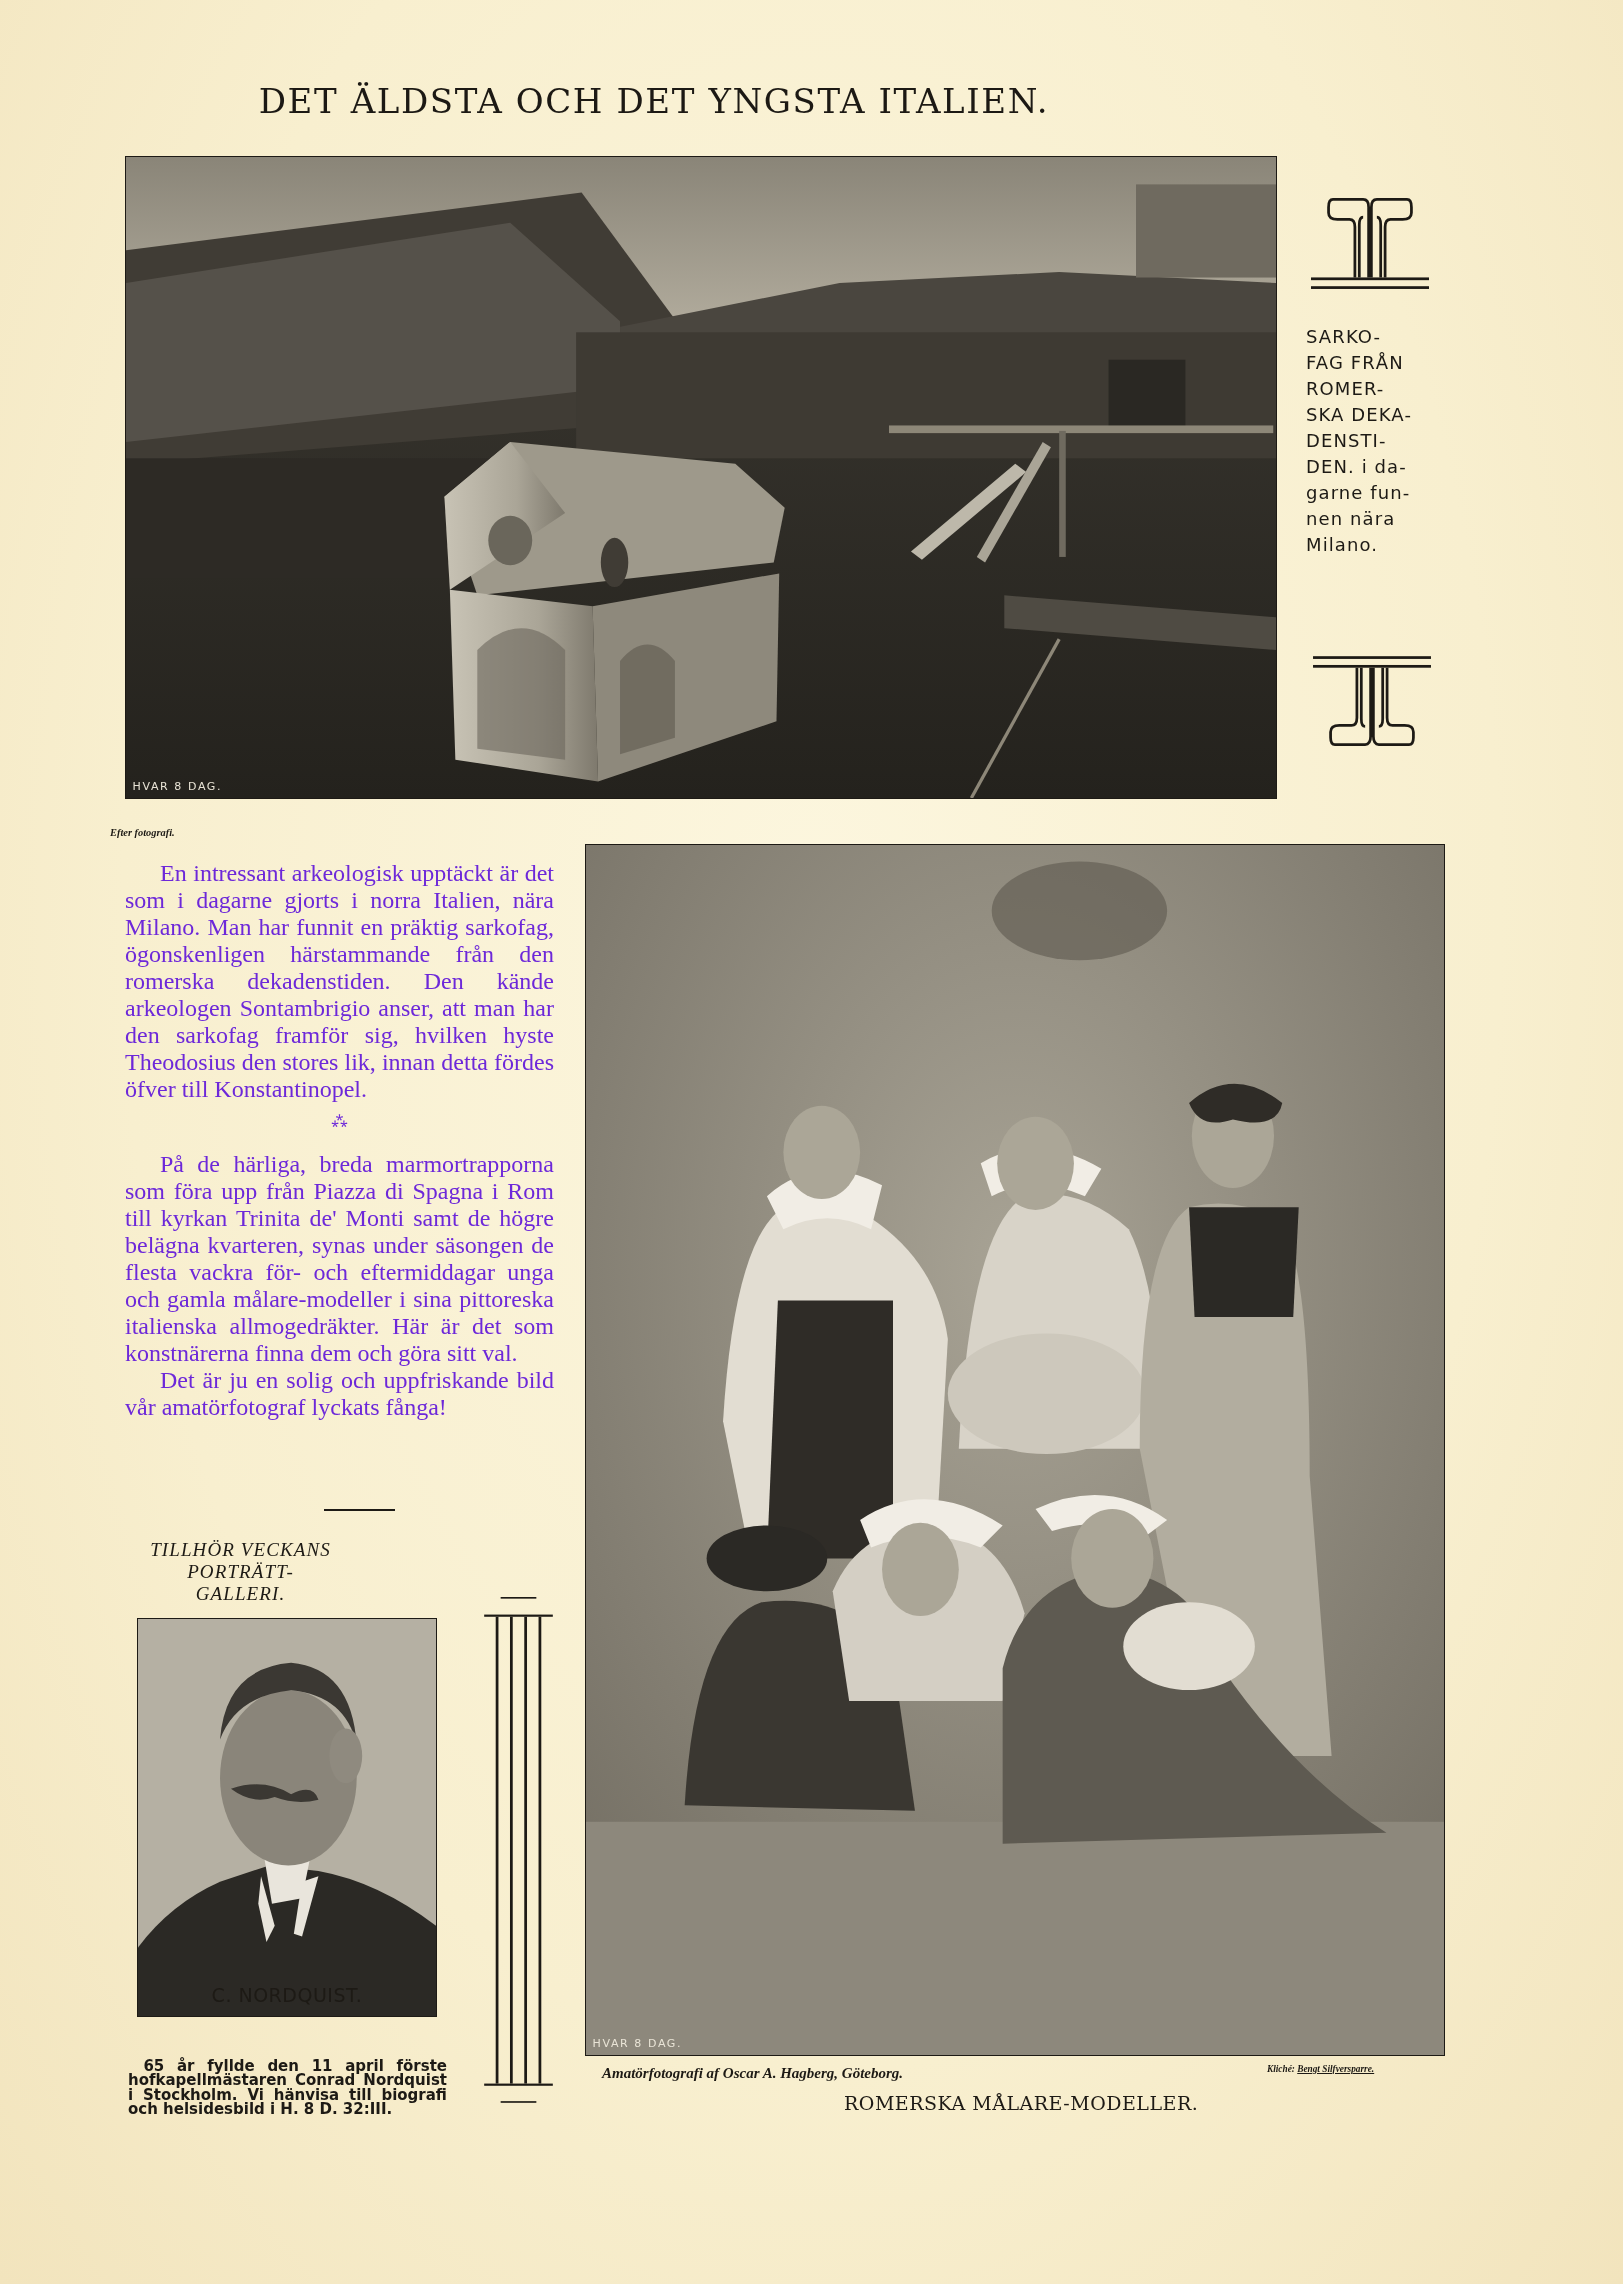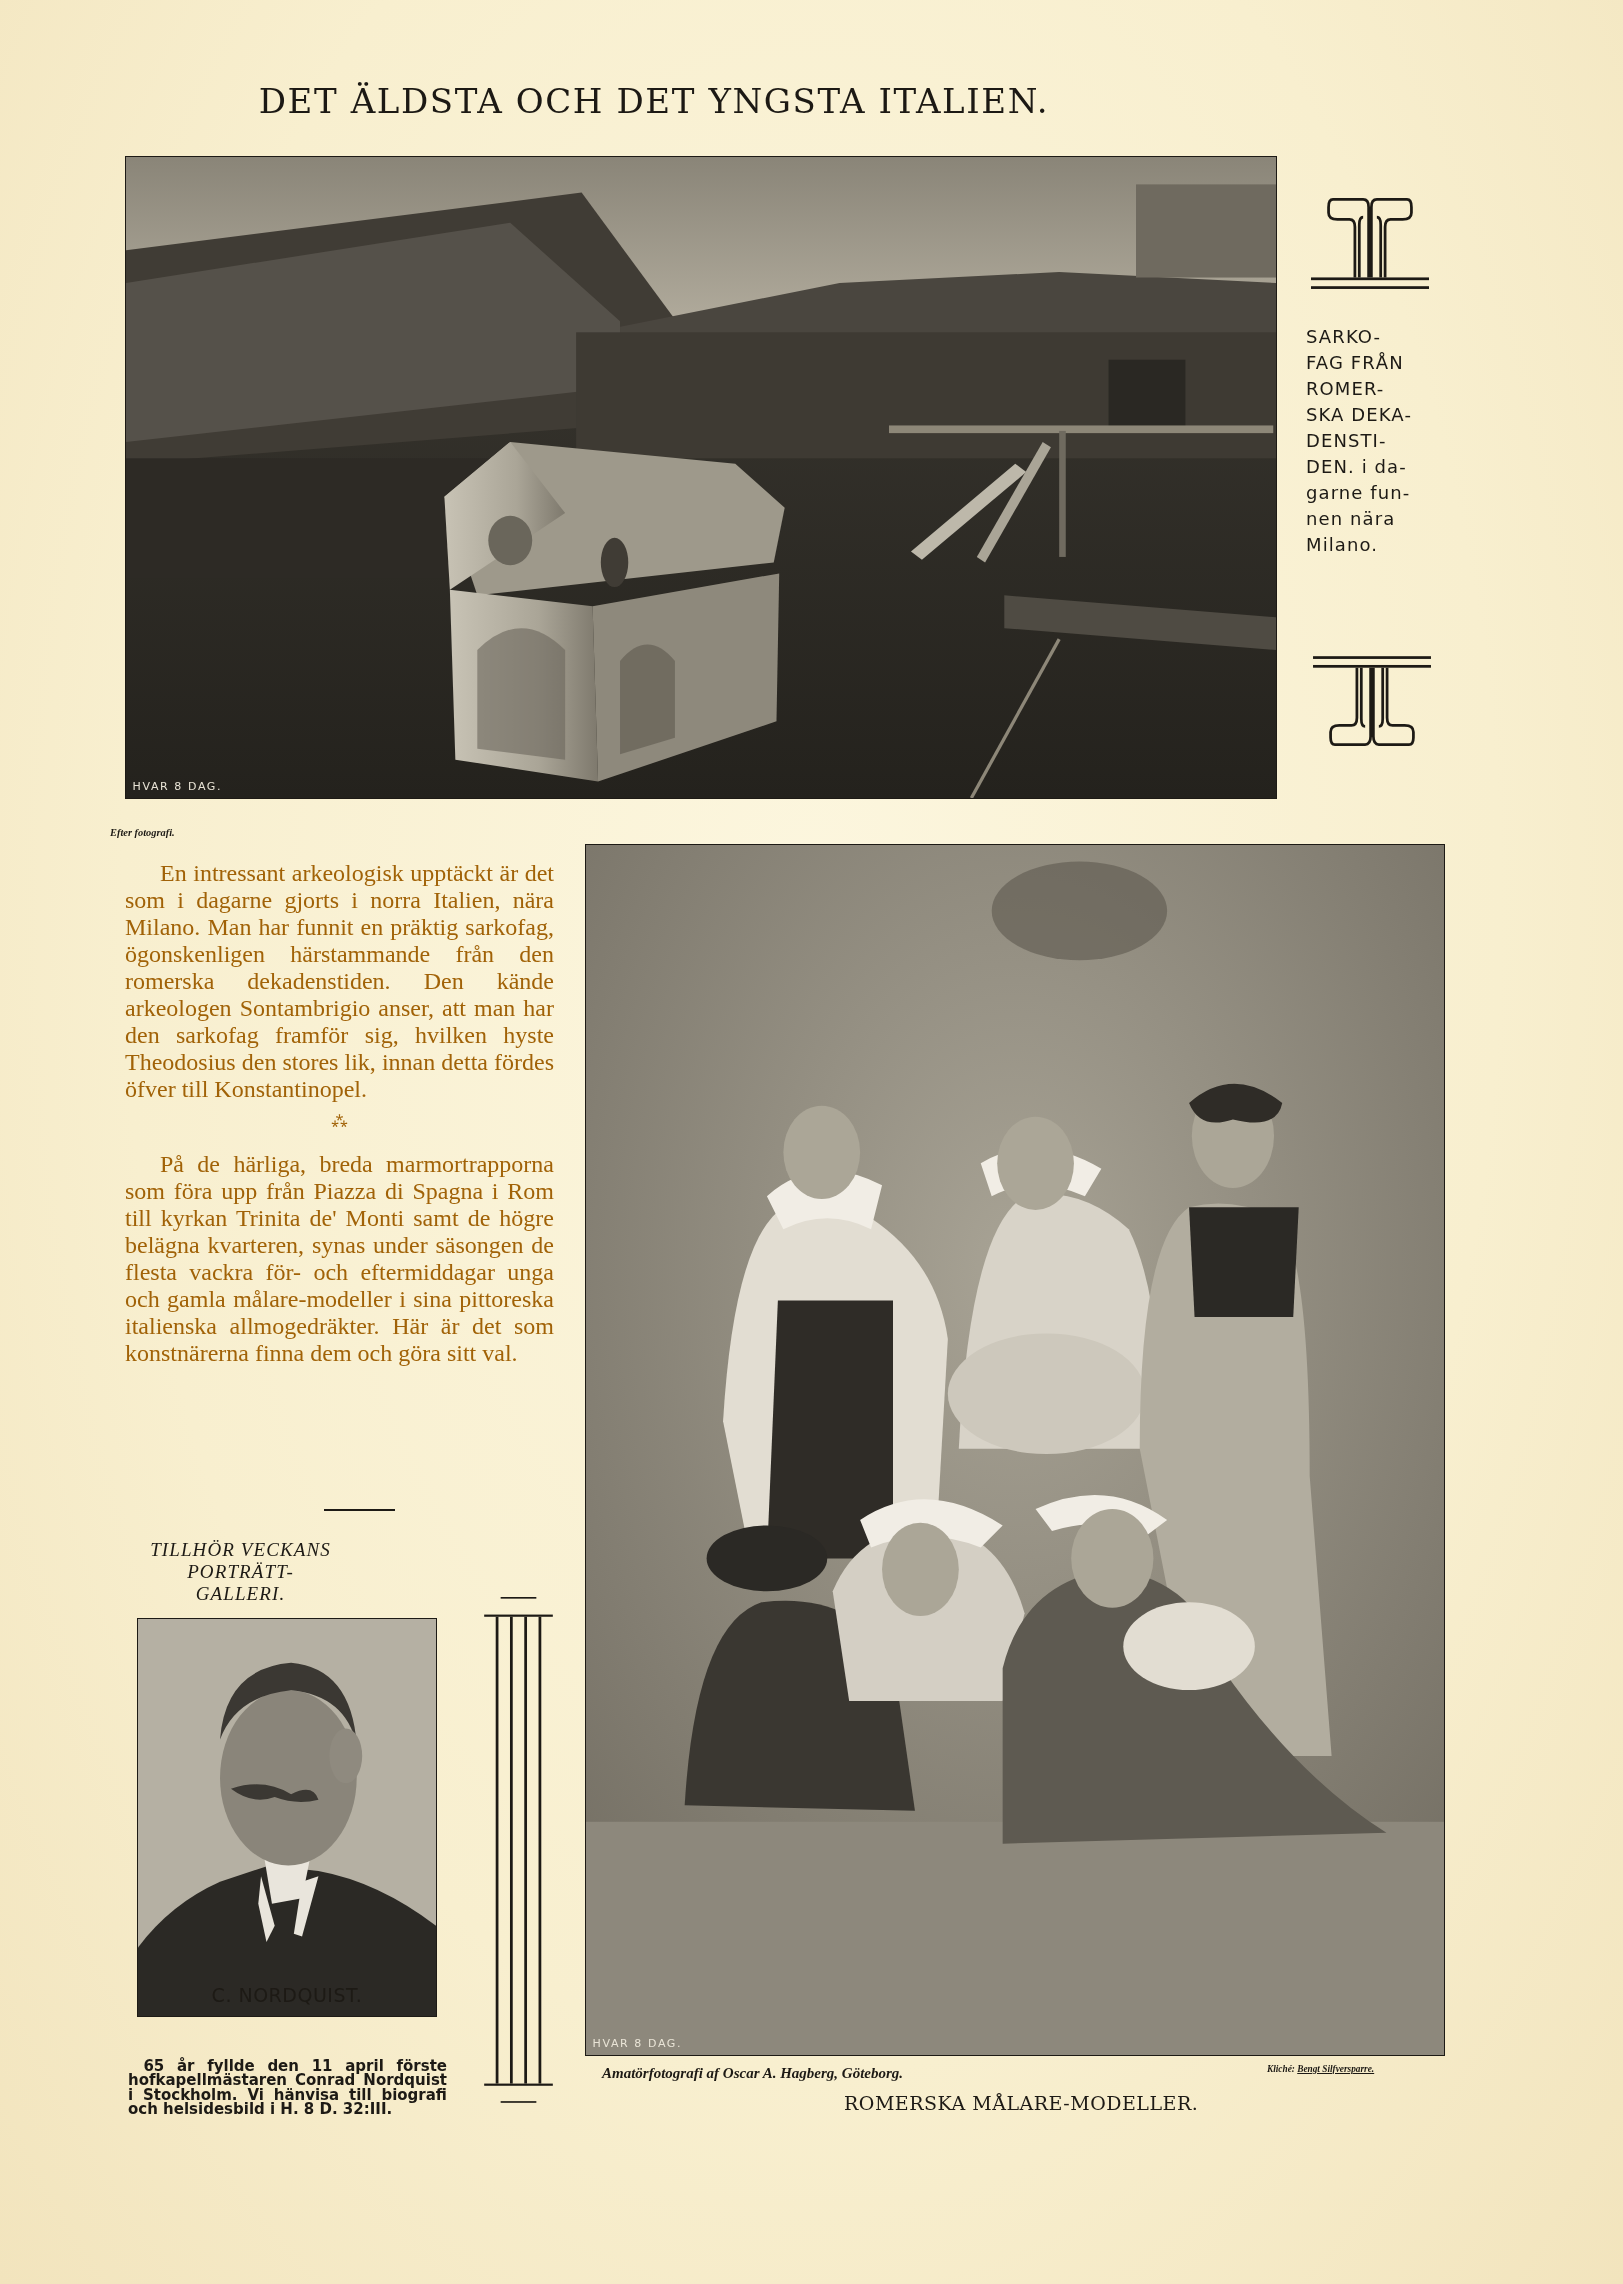--- a/index.html
+++ b/index.html
@@ -27,21 +27,21 @@
     left:1306px; width:154px; top:324px; 
     font-family:"DejaVu Sans", sans-serif; font-size:18px; line-height:26px; letter-spacing:1.1px;
     color:#1d1a15;
   }
   .credit-small {
     font-style:italic; font-weight:bold; font-size:10.4px;
     font-family:"Liberation Serif", serif;
   }
   .body-text {
     font-family:"Liberation Serif", serif; font-size:24px; line-height:27px;
-    text-align:justify; color:#a16207;
+    text-align:justify; color:#6d28d9;
   }
   .body-text p { margin:0; text-indent:35px; }
   .asterism { font-size:14.3px; text-align:center; }
   .rule { background:#1d1a15; height:1.6px; }
   .gallery-label {
     font-family:"Liberation Serif", serif; font-style:italic; font-size:19px;
     text-align:center; line-height:22px; letter-spacing:1.1px;
   }
   .portrait-name {
     font-family:"DejaVu Sans", sans-serif; font-size:19px; text-align:center; letter-spacing:0.5px;
@@ -138,20 +138,21 @@
     <rect x="0" y="20" width="215" height="5" fill="#1d1a15"></rect>
     <path d="M40,165 L95,165 Q105,165 105,150 L105,25 M40,165 Q32,165 32,152 L32,142 Q32,130 48,130 L70,130 Q80,130 80,116 L80,25 M95,132 Q88,132 88,118 L88,25" fill="none" stroke="#1d1a15" stroke-width="5"></path>
     <path d="M175,165 L120,165 Q110,165 110,150 L110,25 M175,165 Q183,165 183,152 L183,142 Q183,130 167,130 L145,130 Q135,130 135,116 L135,25 M120,132 Q127,132 127,118 L127,25" fill="none" stroke="#1d1a15" stroke-width="5"></path>
   </svg>
 </div>
 
 <div class="abs body-text" style="left:125px; top:860px; width:429px;">
   <p>En intressant arkeologisk upptäckt är det som i dagarne gjorts i norra Italien, nära Milano. Man har funnit en präktig sarkofag, ögonskenligen härstammande från den romerska dekadenstiden. Den kände arkeologen Sontambrigio anser, att man har den sarkofag framför sig, hvilken hyste Theodosius den stores lik, innan detta fördes öfver till Konstantinopel.</p>
   <div class="asterism" style="margin:4.4px 0 16.5px 0;">⁂</div>
   <p>På de härliga, breda marmortrapporna som föra upp från Piazza di Spagna i Rom till kyrkan Trinita de' Monti samt de högre belägna kvarteren, synas under säsongen de flesta vackra för- och eftermiddagar unga och gamla målare-modeller i sina pittoreska italienska allmogedräkter. Här är det som konstnärerna finna dem och göra sitt val.</p>
+  <p>Det är ju en solig och uppfriskande bild vår amatörfotograf lyckats fånga!</p>
 </div>
 
 <div class="abs rule" style="left:324px; top:1509px; width:71px; height:1.6px;"></div>
 
 <div class="abs gallery-label" style="left:125px; top:1539px; width:231px;">
   <div>TILLHÖR VECKANS PORTRÄTT-</div>
   <div>GALLERI.</div>
 </div>
 
 <div class="abs photo" style="left:137px; top:1618px; width:300px; height:399px; background:#b8b3a6;">

